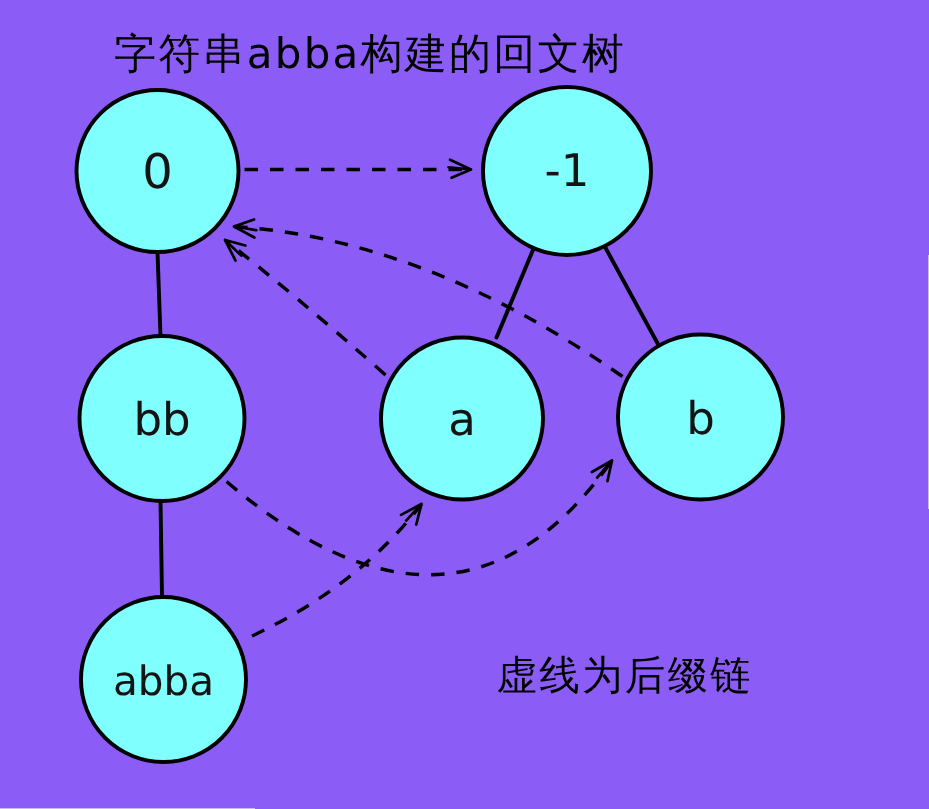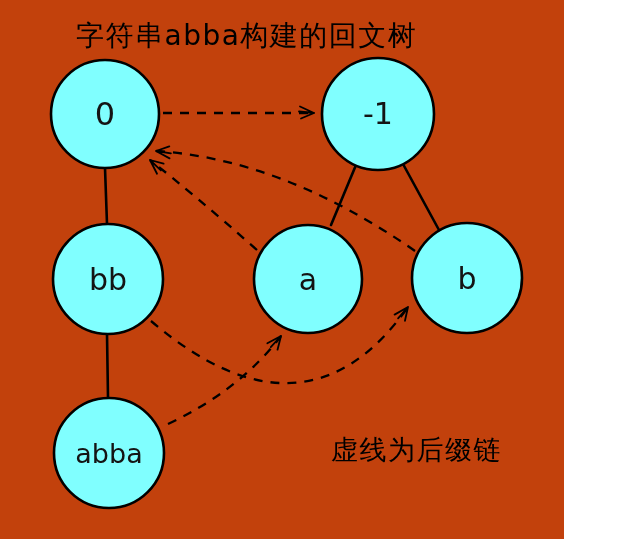--- a/index.html
+++ b/index.html
@@ -3,23 +3,23 @@
 <meta charset="utf-8">
 <style>
   html, body {
     margin: 0;
     padding: 0;
     background: #ffffff;
     font-family: "DejaVu Sans", "Liberation Sans", sans-serif;
   }
   .canvas-wrap {
     position: relative;
-    width: 564px;
+    width: 619px;
     height: 539px;
-    background: #c2410c;
+    background: #8b5cf6;
     overflow: hidden;
   }
   svg { display: block; }
   .node-circle {
     stroke: #000000;
     stroke-width: 2.6;
   }
   .node-label {
     fill: #141414;
     text-anchor: middle;

